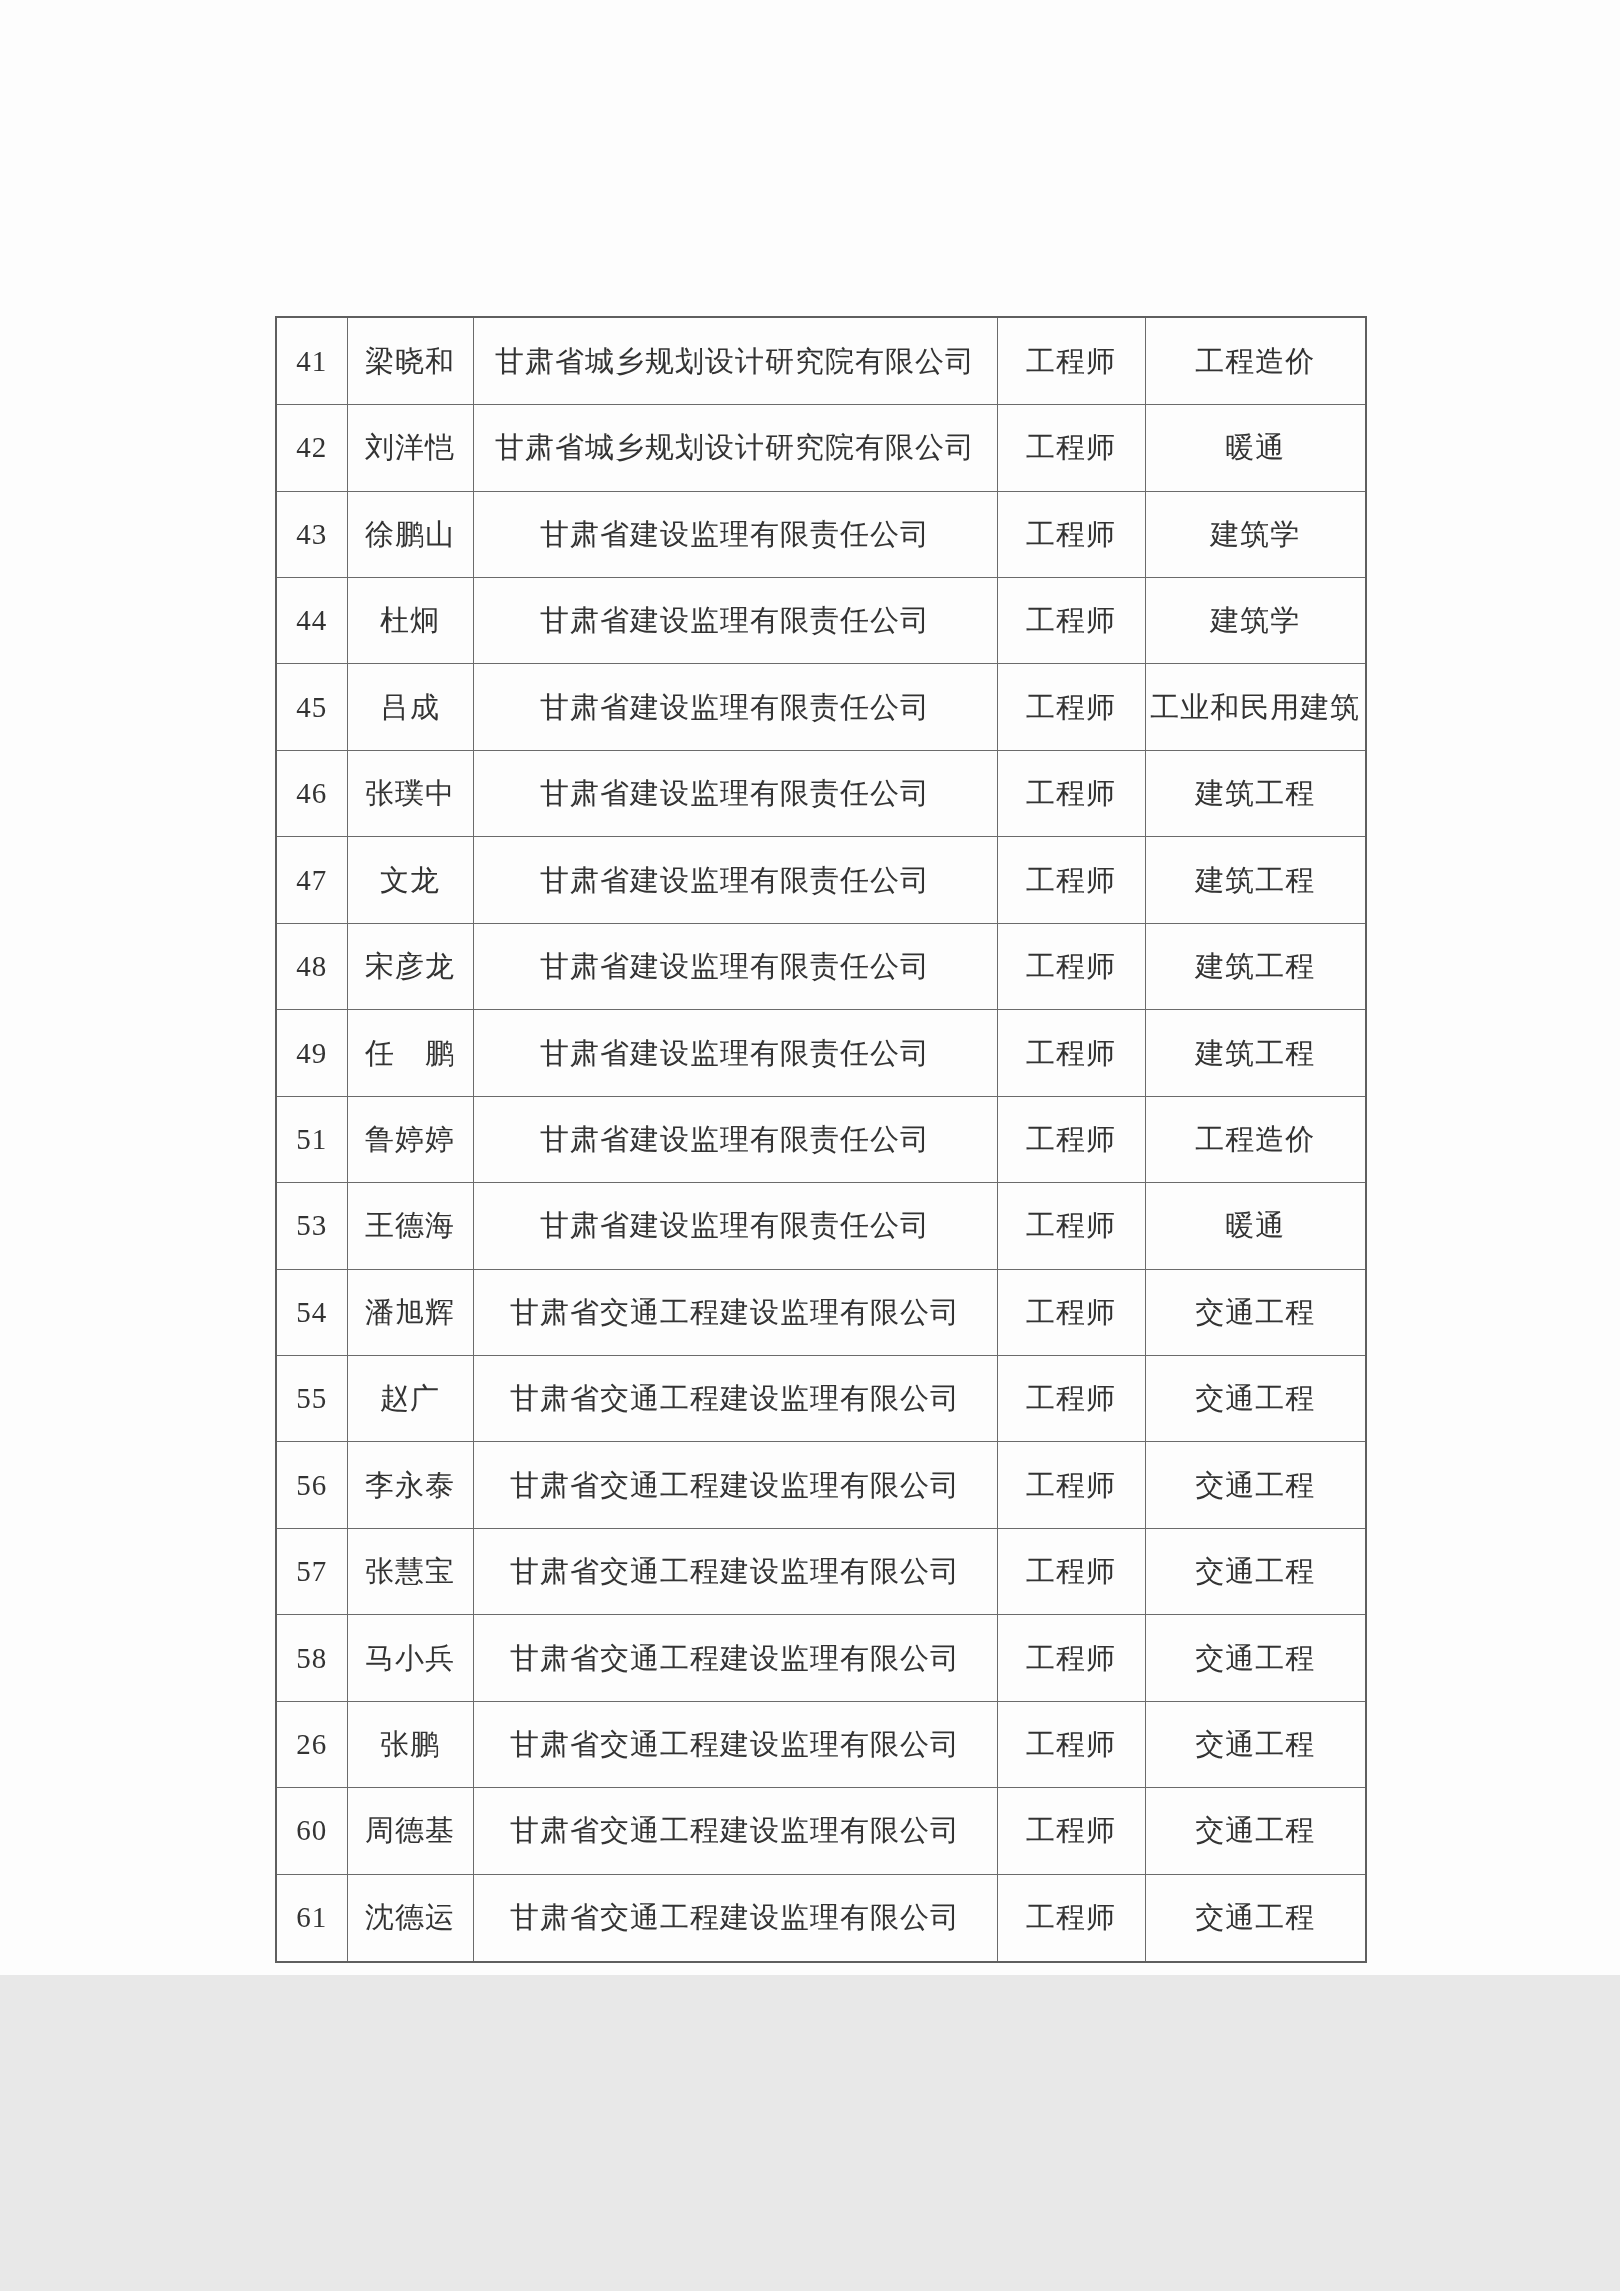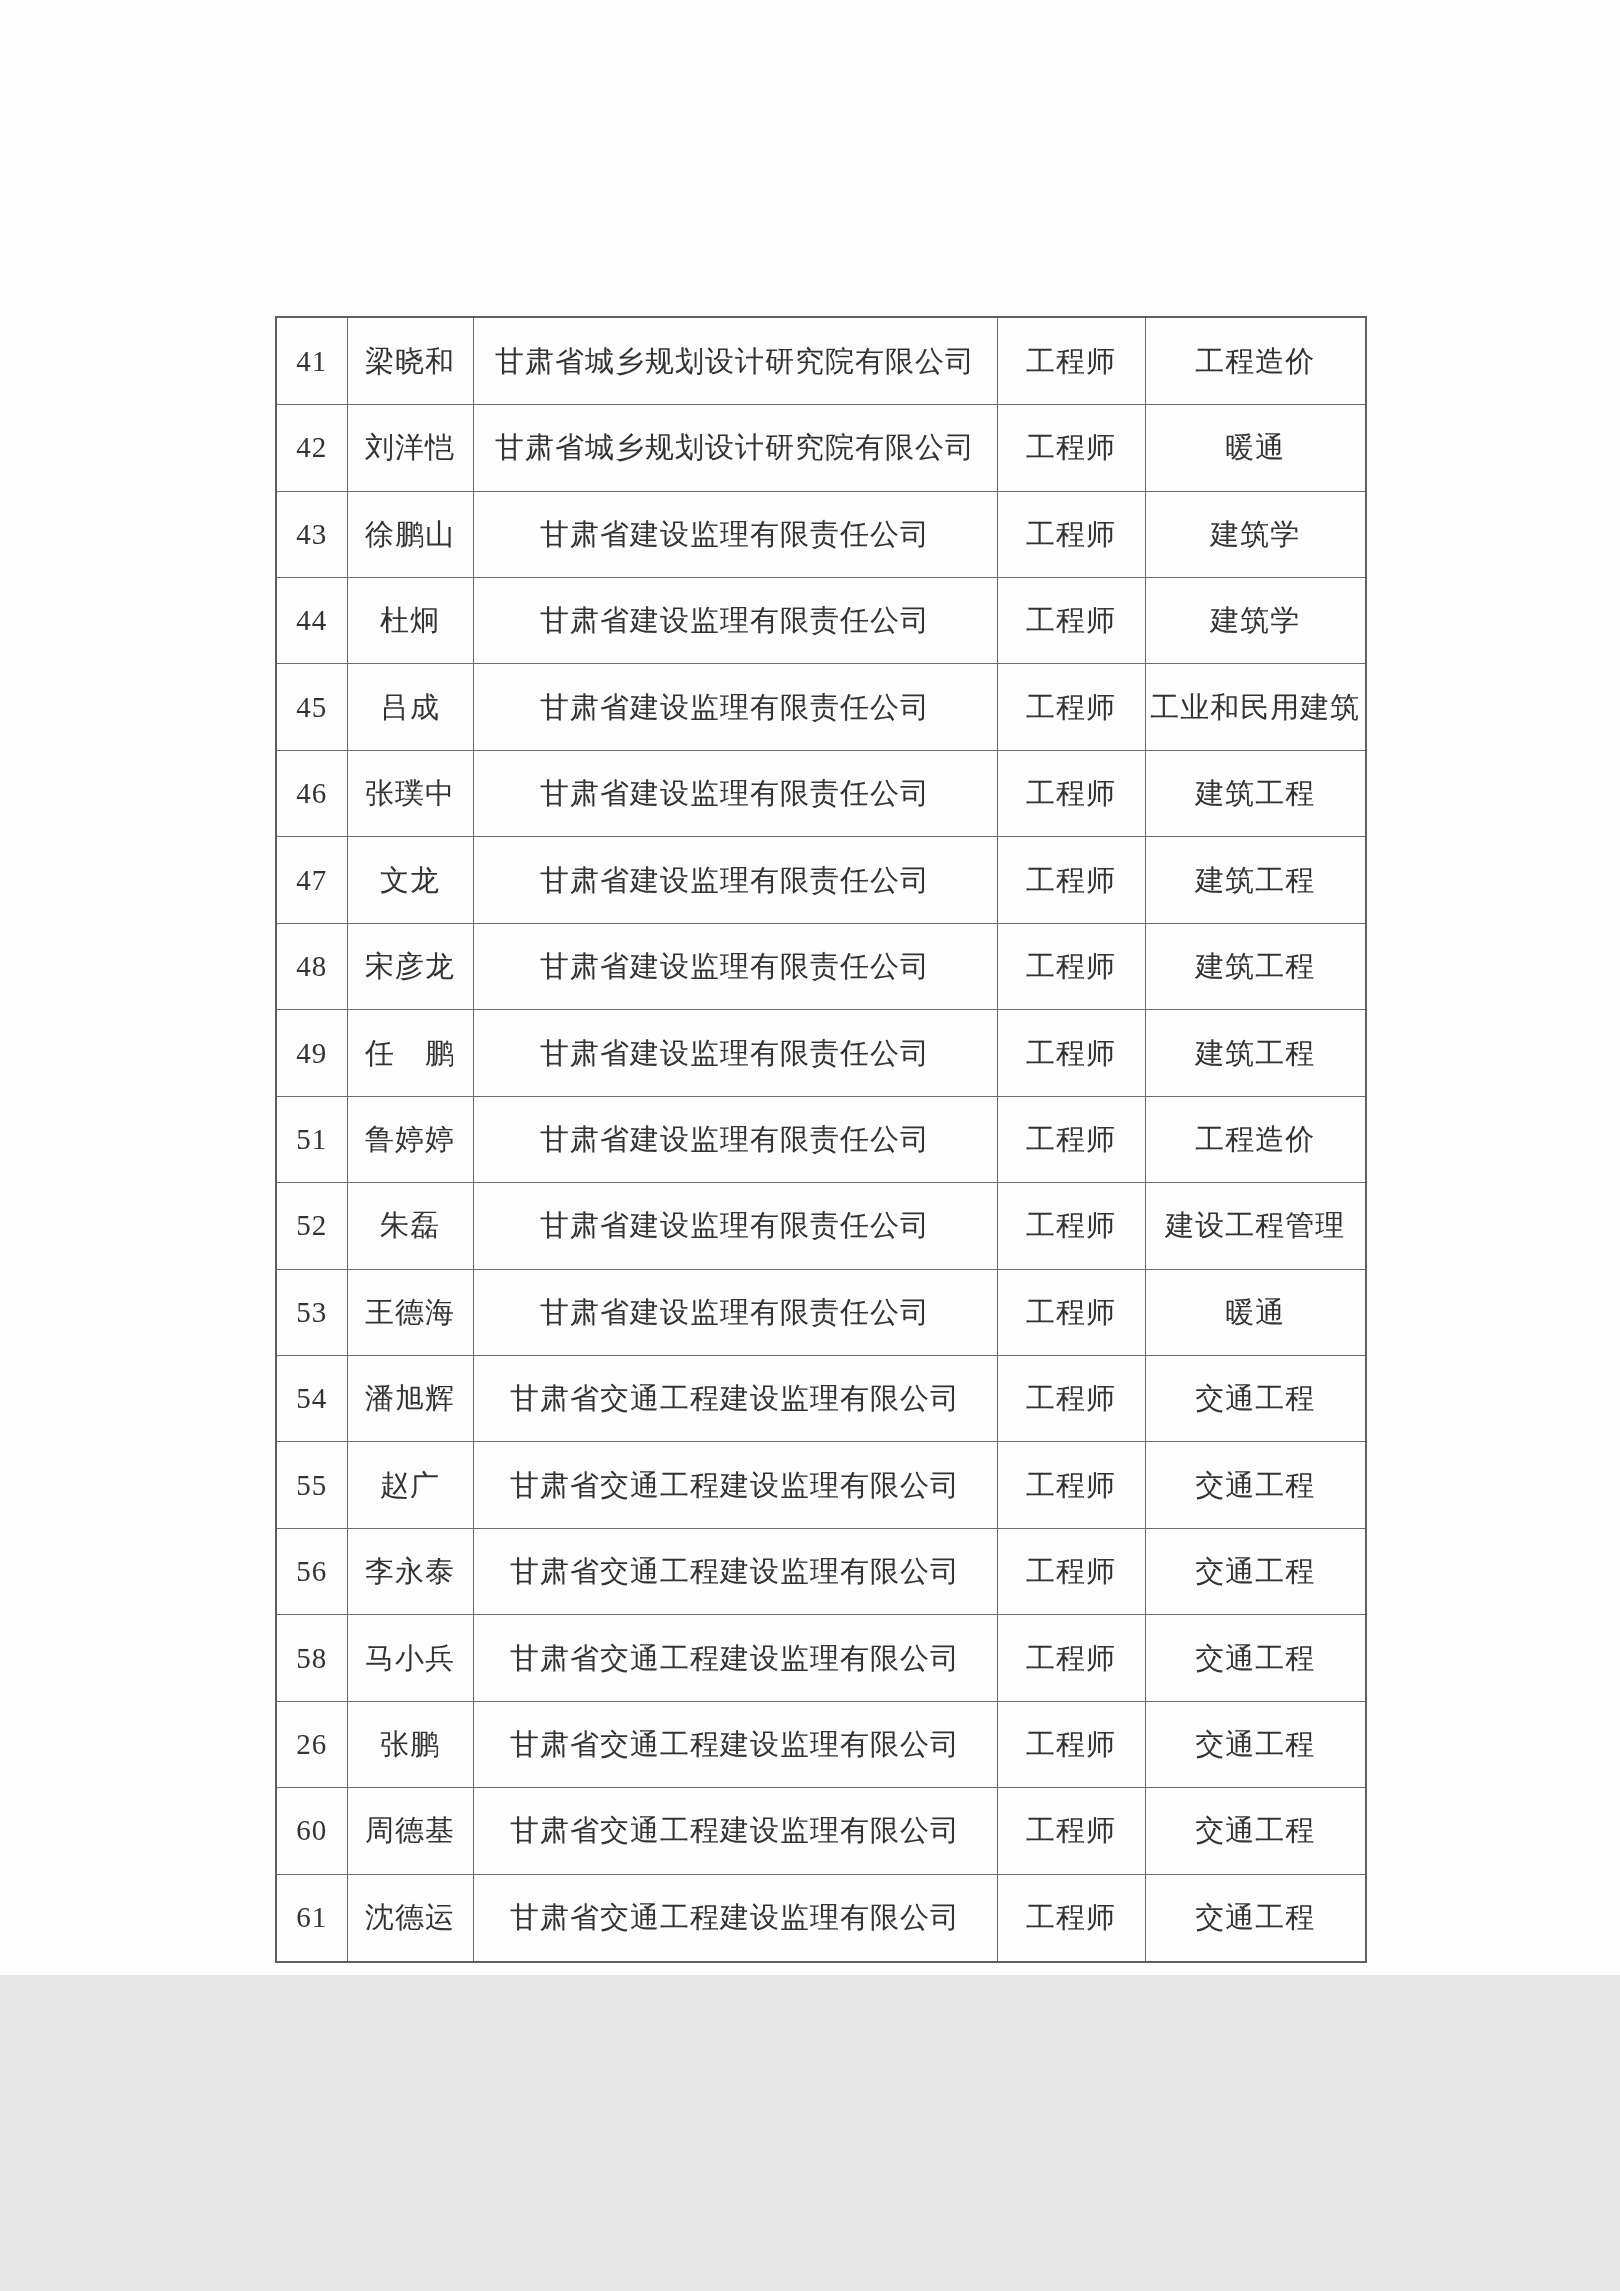--- a/index.html
+++ b/index.html
@@ -131,27 +131,20 @@
           <td class="col-specialty">建筑工程</td>
         </tr>
         <tr>
           <td class="col-no">51</td>
           <td class="col-name">鲁婷婷</td>
           <td class="col-company">甘肃省建设监理有限责任公司</td>
           <td class="col-title">工程师</td>
           <td class="col-specialty">工程造价</td>
         </tr>
         <tr>
-          <td class="col-no">52</td>
-          <td class="col-name">朱磊</td>
-          <td class="col-company">甘肃省建设监理有限责任公司</td>
-          <td class="col-title">工程师</td>
-          <td class="col-specialty">建设工程管理</td>
-        </tr>
-        <tr>
           <td class="col-no">53</td>
           <td class="col-name">王德海</td>
           <td class="col-company">甘肃省建设监理有限责任公司</td>
           <td class="col-title">工程师</td>
           <td class="col-specialty">暖通</td>
         </tr>
         <tr>
           <td class="col-no">54</td>
           <td class="col-name">潘旭辉</td>
           <td class="col-company">甘肃省交通工程建设监理有限公司</td>
@@ -161,20 +154,27 @@
         <tr>
           <td class="col-no">55</td>
           <td class="col-name">赵广</td>
           <td class="col-company">甘肃省交通工程建设监理有限公司</td>
           <td class="col-title">工程师</td>
           <td class="col-specialty">交通工程</td>
         </tr>
         <tr>
           <td class="col-no">56</td>
           <td class="col-name">李永泰</td>
+          <td class="col-company">甘肃省交通工程建设监理有限公司</td>
+          <td class="col-title">工程师</td>
+          <td class="col-specialty">交通工程</td>
+        </tr>
+        <tr>
+          <td class="col-no">57</td>
+          <td class="col-name">张慧宝</td>
           <td class="col-company">甘肃省交通工程建设监理有限公司</td>
           <td class="col-title">工程师</td>
           <td class="col-specialty">交通工程</td>
         </tr>
         <tr>
           <td class="col-no">58</td>
           <td class="col-name">马小兵</td>
           <td class="col-company">甘肃省交通工程建设监理有限公司</td>
           <td class="col-title">工程师</td>
           <td class="col-specialty">交通工程</td>

